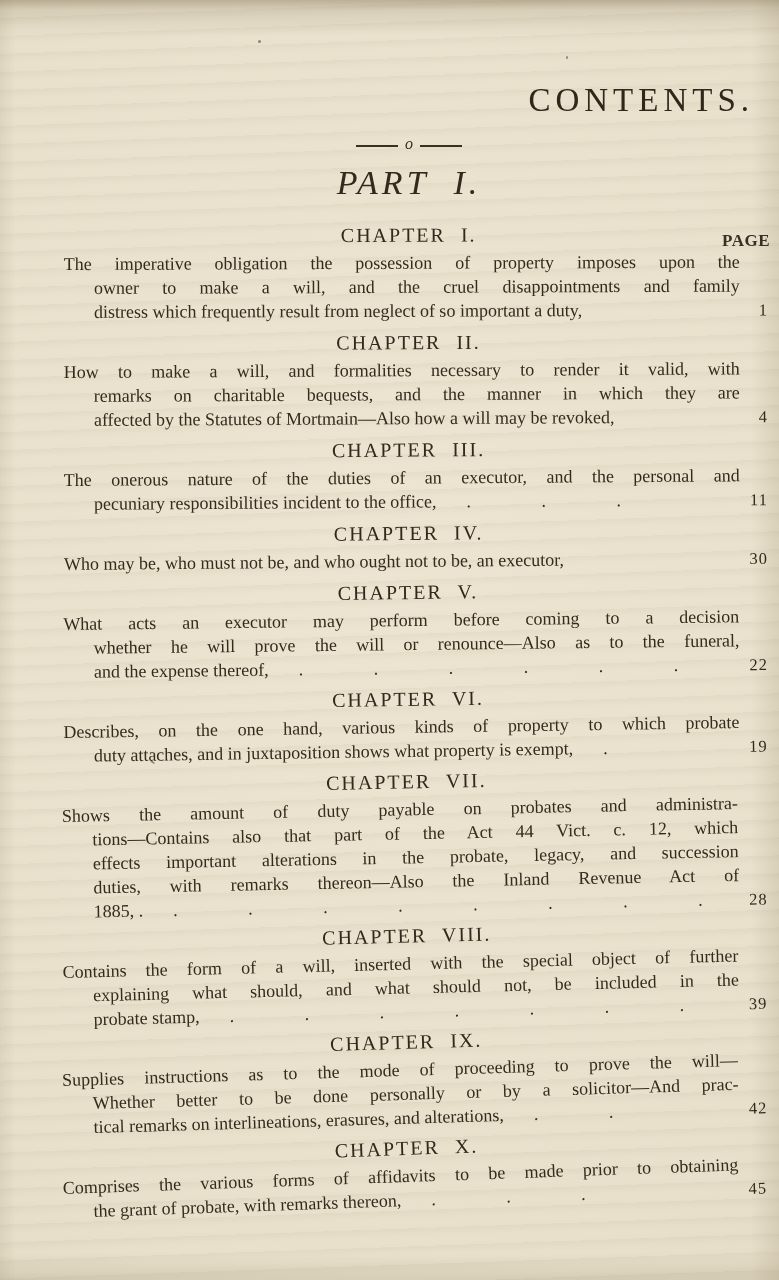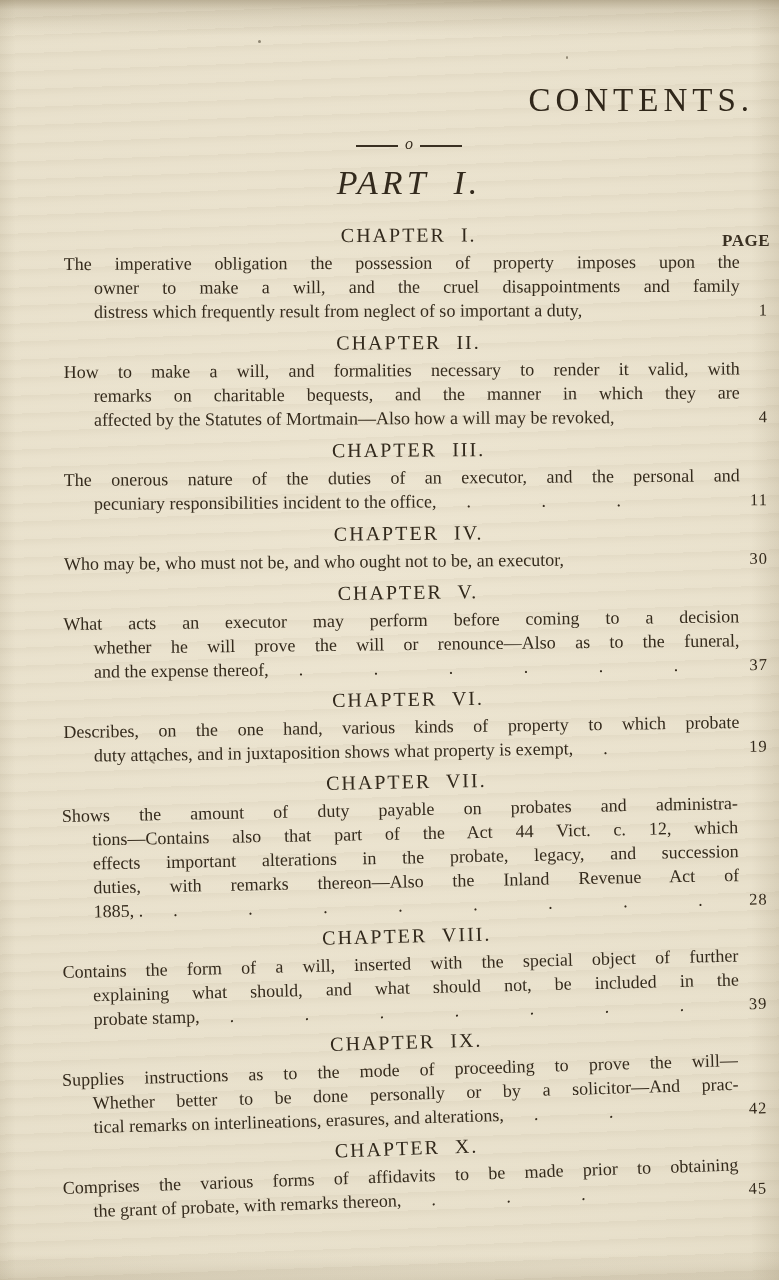--- a/index.html
+++ b/index.html
@@ -122,21 +122,21 @@
       </div>
     </section>
 
     <section class="chapter" style="--tilt:-0.65deg">
       <h2 class="ch-heading">CHAPTER V.</h2>
       <div class="jline">What acts an executor may perform before coming to a decision</div>
       <div class="jline cont">whether he will prove the will or renounce—Also as to the funeral,</div>
       <div class="lastline cont">
         <span>and the expense thereof,</span>
         <span class="leaders">. . . . . .</span>
-        <span class="pagenum">37</span>
+        <span class="pagenum">22</span>
       </div>
     </section>
 
     <section class="chapter" style="--tilt:-0.85deg">
       <h2 class="ch-heading">CHAPTER VI.</h2>
       <div class="jline">Describes, on the one hand, various kinds of property to which probate</div>
       <div class="lastline cont">
         <span>duty attaches, and in juxtaposition shows what property is exempt,</span>
         <span class="leaders">.</span>
         <span class="pagenum">19</span>

